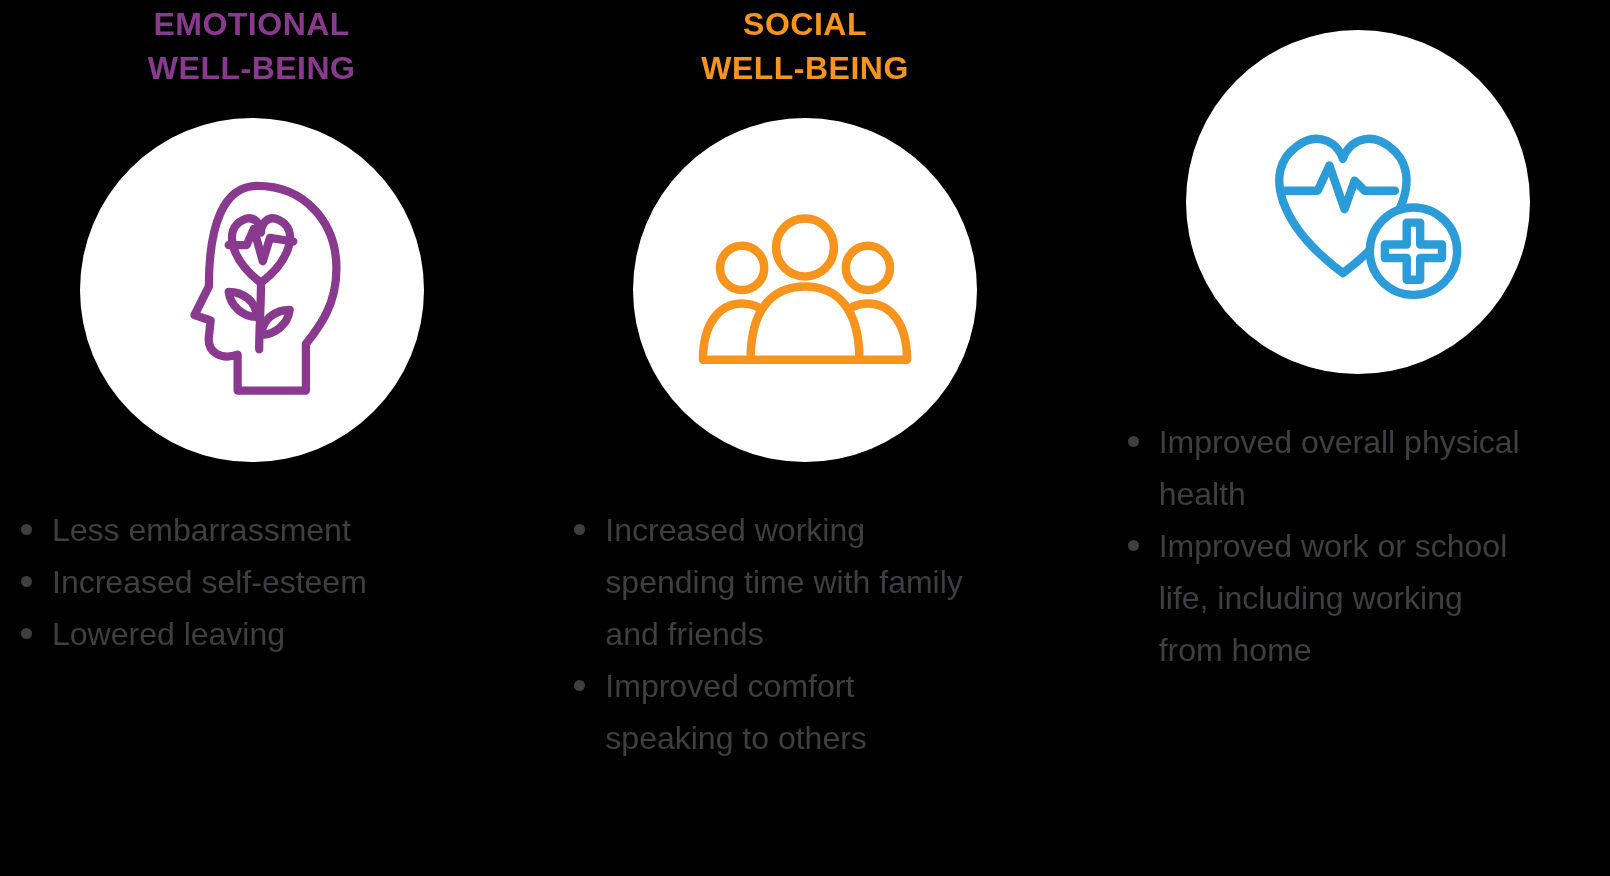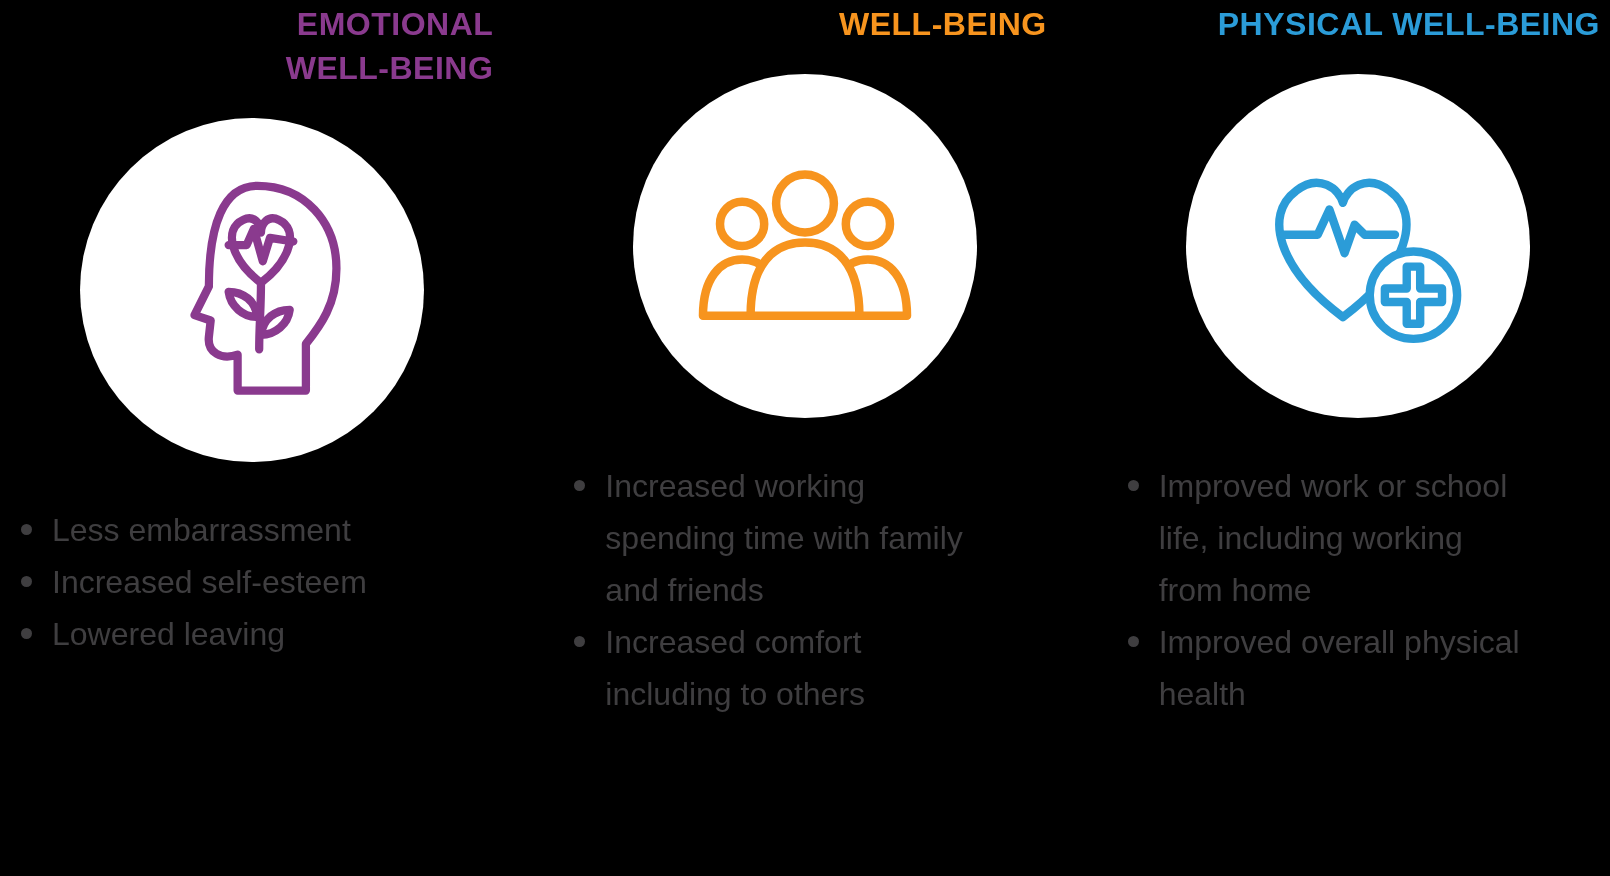--- a/index.html
+++ b/index.html
@@ -16,21 +16,21 @@
     padding:0 10px;
     width:100%;
     height:100%;
   }
   .column {
     display:flex;
     flex-direction:column;
     align-items:center;
   }
   .column-title {
-    text-align:right;
+    text-align:center;
     font-weight:bold;
     font-size:32px;
     line-height:44px;
     letter-spacing:0.5px;
     color:var(--accent, #fff);
     padding-top:2px;
     width:100%;
   }
   .icon-circle {
     width:344px;
@@ -94,49 +94,49 @@
     </div>
     <ul class="bullets">
         <li class="bullet-item">Less embarrassment</li>
         <li class="bullet-item">Increased self-esteem</li>
         <li class="bullet-item">Lowered leaving</li>
       </ul>
   </div>
 
   <div class="column" style="--accent: #F7941E;">
     <div class="column-title">
+      <div>SOCIAL</div>
       <div>WELL-BEING</div>
     </div>
     <div class="icon-circle">
       <svg width="238" height="170" viewBox="0 0 140 100" fill="none" stroke="currentColor" stroke-width="5" stroke-linecap="round" stroke-linejoin="round">
         <circle cx="33" cy="37" r="13"></circle>
         <path d="M10 91 C10 69 20 58 33 58 C46 58 56 69 56 91 Z"></path>
         <circle cx="107" cy="37" r="13"></circle>
         <path d="M84 91 C84 69 94 58 107 58 C120 58 130 69 130 91 Z"></path>
         <path d="M38 91 C38 61 51 48 70 48 C89 48 102 61 102 91 Z" fill="#ffffff"></path>
         <circle cx="70" cy="25" r="17" fill="#ffffff"></circle>
       </svg>
     </div>
     <ul class="bullets">
         <li class="bullet-item">Increased working spending time with family and friends</li>
-        <li class="bullet-item">Increased comfort including to others</li>
+        <li class="bullet-item">Improved comfort speaking to others</li>
       </ul>
   </div>
 
   <div class="column" style="--accent: #2B9CD8;">
     <div class="column-title">
-      <div>PHYSICAL WELL-BEING</div>
     </div>
     <div class="icon-circle">
       <svg width="222" height="205" viewBox="0 0 132 122" fill="none" stroke="currentColor" stroke-width="5" stroke-linecap="round" stroke-linejoin="round">
         <path d="M57 103 C18 74 10 42 29 28 C43 17 55 27 57 35 C59 27 71 17 85 28 C104 42 96 74 57 103 Z"></path>
         <polyline points="22 54 42 54 49 39 58 65 64 48 70 54 88 54"></polyline>
         <circle cx="99" cy="90" r="26" fill="#ffffff"></circle>
         <path d="M95 73 h8 v13 h13 v8 h-13 v13 h-8 v-13 h-13 v-8 h13 Z"></path>
       </svg>
     </div>
     <ul class="bullets">
+        <li class="bullet-item">Improved overall physical health</li>
         <li class="bullet-item">Improved work or school life, including working from home</li>
-        <li class="bullet-item">Improved overall physical health</li>
       </ul>
   </div>
 
 </div>
 
 </body></html>

